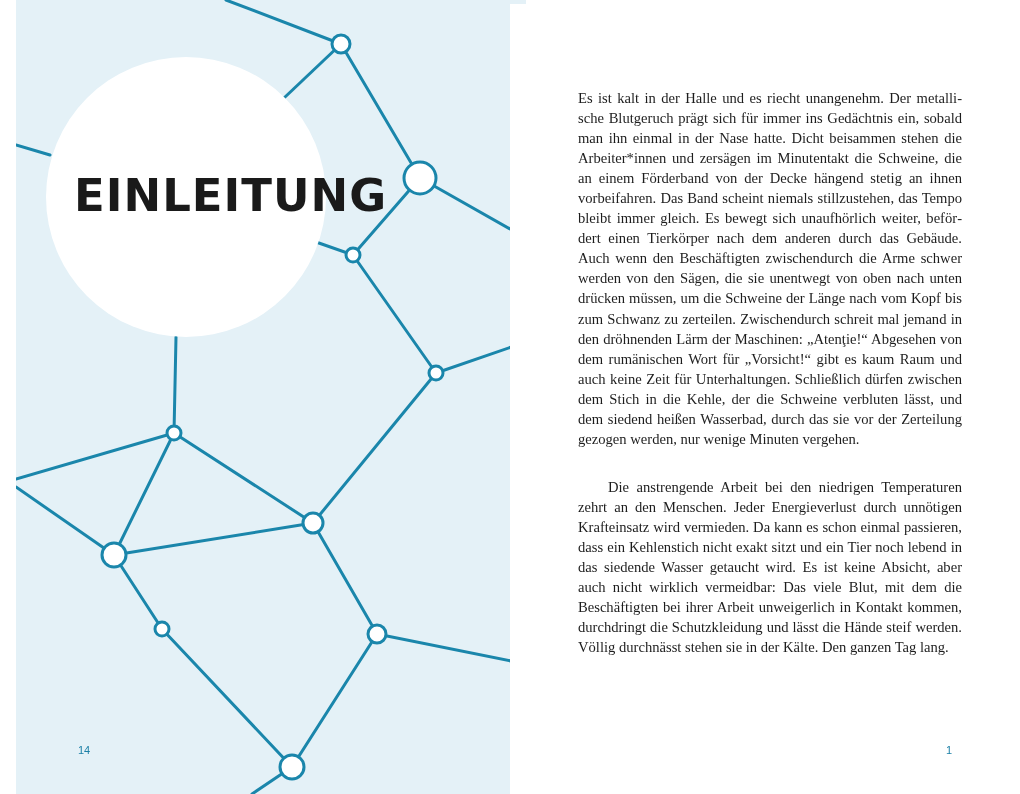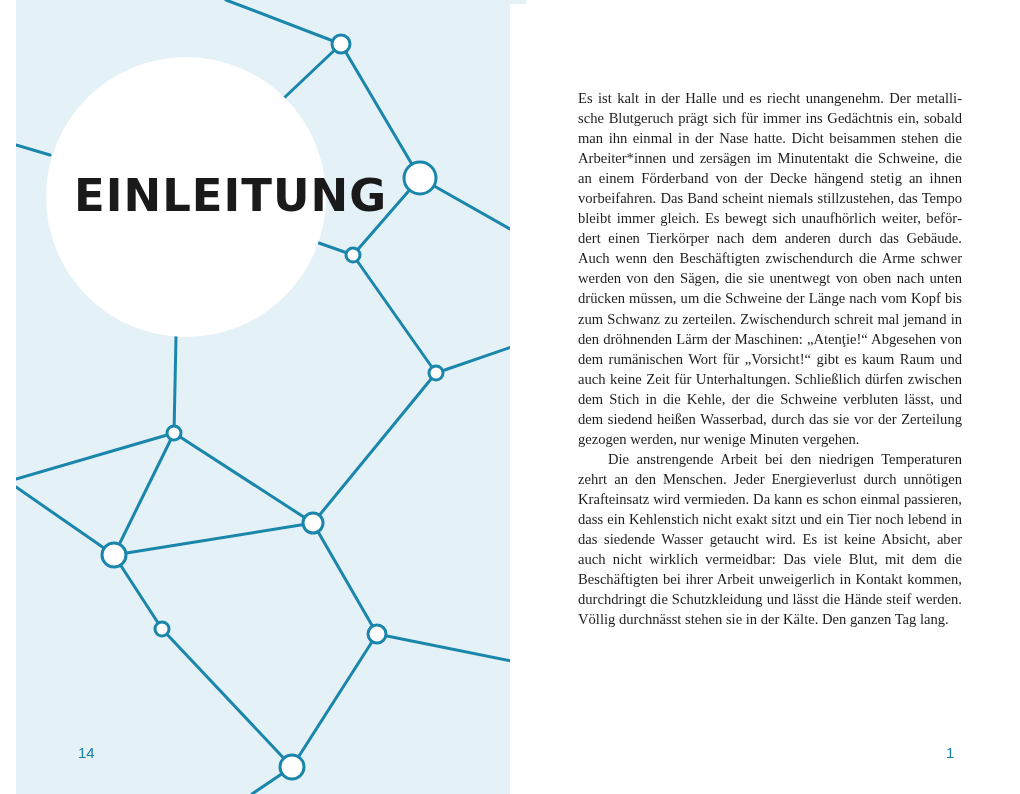--- a/index.html
+++ b/index.html
@@ -4,31 +4,31 @@
 <style>
   html, body { margin: 0; padding: 0; }
   body { width: 1020px; height: 794px; position: relative; overflow: hidden; background: #ffffff; }
   .left-page { position: absolute; left: 16px; top: 0; width: 510px; height: 794px; background: #e4f1f7; overflow: hidden; }
   .network { position: absolute; left: 0; top: 0; width: 510px; height: 794px; }
   .chapter-title {
     position: absolute; left: 58px; top: 173px; margin: 0;
     font-family: "DejaVu Sans", sans-serif; font-weight: bold; font-size: 45px;
     letter-spacing: 1px; color: #1a1a1a; line-height: 1;
   }
-  .page-number { position: absolute; top: 744px; font-family: "Liberation Sans", sans-serif; font-size: 15px; color: #1a7fa6; text-align: center; }
+  .page-number { position: absolute; top: 744px; font-family: "Liberation Sans", sans-serif; font-size: 11px; color: #1a7fa6; text-align: center; }
   .page-number.left { left: 62px; }
   .page-number.right { left: 946px; }
   .right-page { position: absolute; left: 510px; top: 4px; width: 510px; height: 794px; background: #ffffff; }
   .body-text {
     position: absolute; left: 68px; top: 84px; width: 384px; margin: 0;
     font-family: "Liberation Serif", serif; font-size: 14.6px; line-height: 20.05px; color: #1d1d1d;
     text-align: justify; hyphens: manual;
   }
   .body-text p { margin: 0; }
-  .body-text p.indent { text-indent: 30px; }
+  .body-text p.indent { text-indent: 30px; margin-top: 28px; }
 </style>
 </head>
 <body>
 
 <div class="left-page">
   <svg class="network" viewBox="0 0 510 794" xmlns="http://www.w3.org/2000/svg">
     <g stroke="#1a86ab" stroke-width="3" fill="none" stroke-linecap="round">
       <line x1="210" y1="0" x2="325" y2="44"></line>
       <line x1="325" y1="44" x2="268" y2="98"></line>
       <line x1="325" y1="44" x2="404" y2="178"></line>

